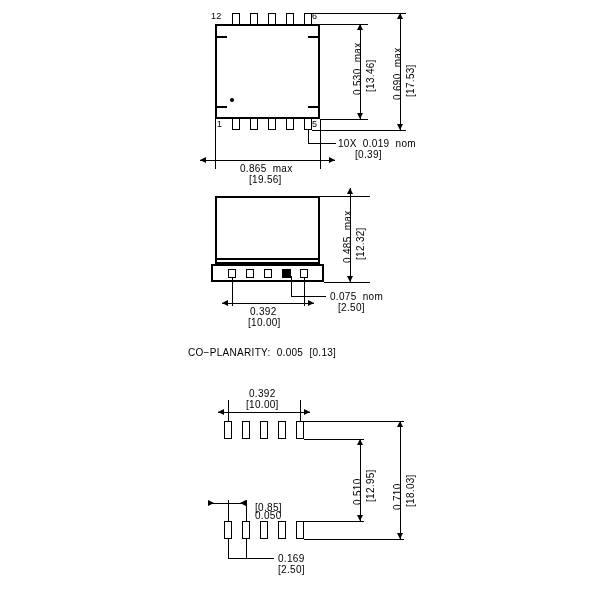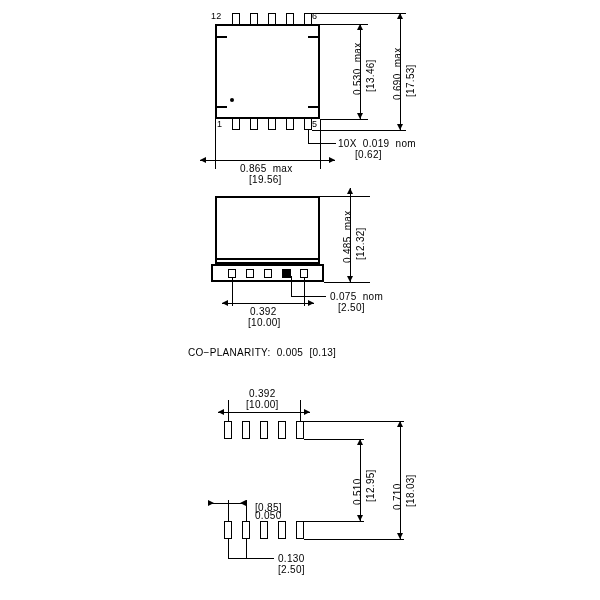--- a/index.html
+++ b/index.html
@@ -82,21 +82,21 @@
     <div class="ln v" style="left:320px;top:119px;height:50px;"></div>
     <div class="ln h" style="left:200px;top:160px;width:135px;"></div>
     <div class="arw ar-l" style="left:200px;top:157px;"></div>
     <div class="arw ar-r" style="left:329px;top:157px;"></div>
     <div class="txt" style="left:240px;top:163px;">0.865  max</div>
     <div class="txt" style="left:249px;top:174px;">[19.56]</div>
 
     <div class="ln h" style="left:308px;top:143px;width:28px;"></div>
     <div class="ln v" style="left:308px;top:130px;height:13px;"></div>
     <div class="txt" style="left:338px;top:138px;">10X  0.019  nom</div>
-    <div class="txt" style="left:355px;top:149px;">[0.62]</div>
+    <div class="txt" style="left:355px;top:149px;">[0.39]</div>
   </div>
 
   <div>
     <div class="box" style="left:215px;top:196px;width:105px;height:68px;"></div>
     <div class="ln h2" style="left:215px;top:258px;width:105px;"></div>
     <div class="box" style="left:211px;top:264px;width:113px;height:18px;"></div>
 
     <div class="pad" style="left:228px;top:269px;width:8px;height:9px;"></div>
     <div class="pad" style="left:246px;top:269px;width:8px;height:9px;"></div>
     <div class="pad" style="left:264px;top:269px;width:8px;height:9px;"></div>
@@ -170,17 +170,17 @@
     <div class="ln v" style="left:246px;top:500px;height:22px;"></div>
     <div class="ln h" style="left:208px;top:503px;width:38px;"></div>
     <div class="arw ar-r" style="left:208px;top:500px;"></div>
     <div class="arw ar-l" style="left:240px;top:500px;"></div>
     <div class="txt" style="left:255px;top:510px;">0.050</div>
     <div class="txt" style="left:255px;top:502px;">[0.85]</div>
 
     <div class="ln h" style="left:228px;top:558px;width:46px;"></div>
     <div class="ln v" style="left:228px;top:539px;height:19px;"></div>
     <div class="ln v" style="left:246px;top:539px;height:19px;"></div>
-    <div class="txt" style="left:278px;top:553px;">0.130</div>
+    <div class="txt" style="left:278px;top:553px;">0.169</div>
     <div class="txt" style="left:278px;top:564px;">[2.50]</div>
   </div>
 
 </div>
 
 </body></html>

